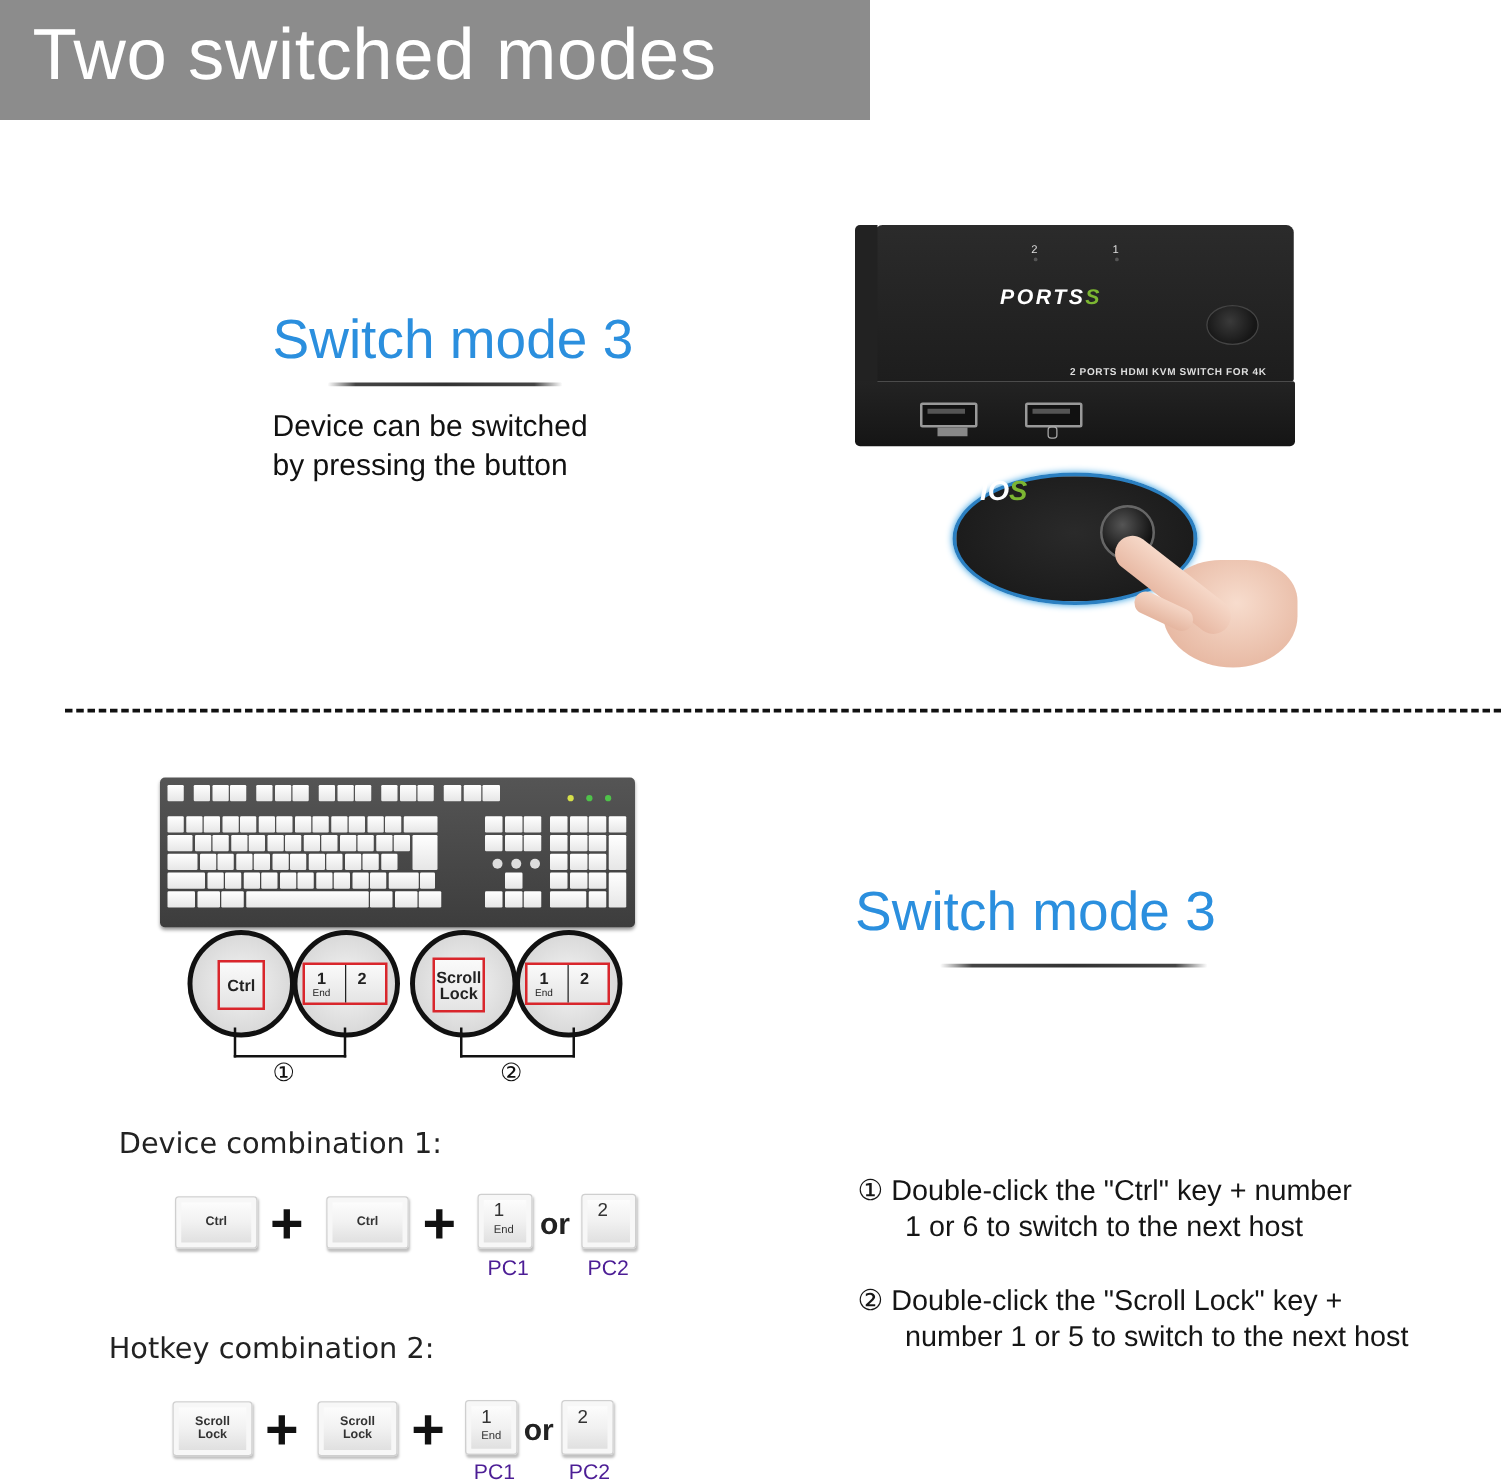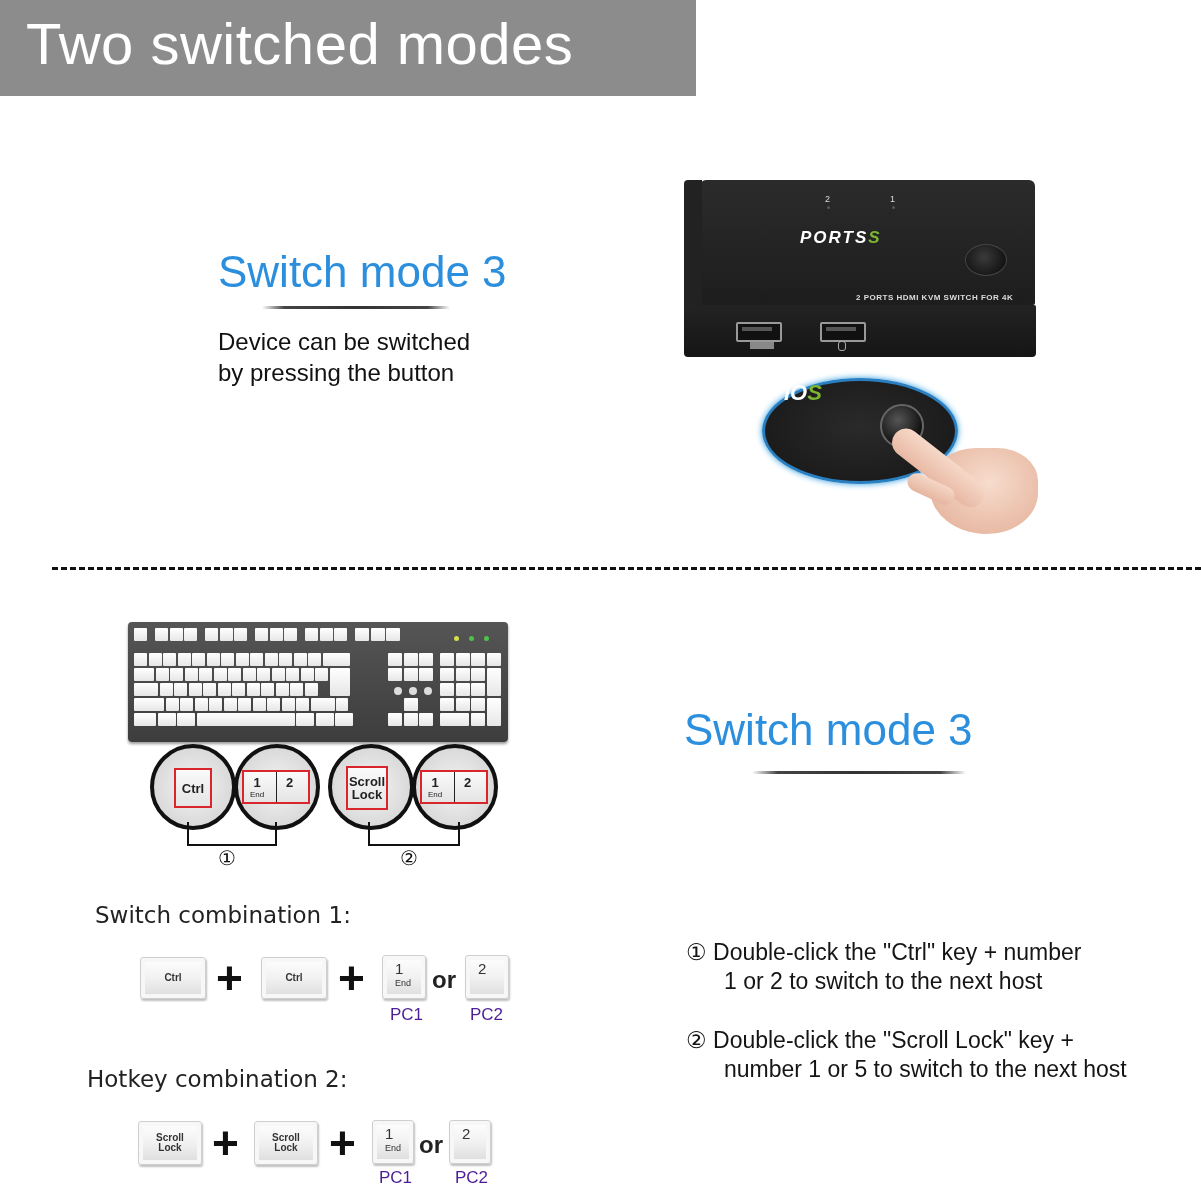--- a/index.html
+++ b/index.html
@@ -282,21 +282,21 @@
     <div class="kcap-num" style="left:6px; top:5px;"><span>1</span><span class="kcap-sub">End</span></div>
     <div class="kcap-num" style="left:42px; top:5px;">2</div>
   </div>
 </div>
 
 <div class="abs bracket" style="left:187px; top:822px; width:86px; height:22px;"></div>
 <div class="abs circled" style="left:218px; top:846px;">①</div>
 <div class="abs bracket" style="left:368px; top:822px; width:88px; height:22px;"></div>
 <div class="abs circled" style="left:400px; top:846px;">②</div>
 
-<div class="abs hk-title" style="left:95px; top:902px;">Switch combination 1:</div>
+<div class="abs hk-title" style="left:95px; top:902px;">Device combination 1:</div>
 <div class="abs key" style="left:140px; top:957px; width:64px; height:40px;">Ctrl</div>
 <div class="abs plus" style="left:216px; top:955px;">+</div>
 <div class="abs key" style="left:261px; top:957px; width:64px; height:40px;">Ctrl</div>
 <div class="abs plus" style="left:338px; top:955px;">+</div>
 <div class="abs key key-num" style="left:382px; top:955px; width:44px; height:44px; padding-left:12px;">
     <span>1</span>
     <small>End</small>
   </div>
 <div class="abs or" style="left:432px; top:966px;">or</div>
 <div class="abs key key-num" style="left:465px; top:955px; width:44px; height:44px;">2</div>
@@ -321,19 +321,19 @@
 <div class="abs pc" style="left:379px; top:1168px;">PC1</div>
 <div class="abs pc" style="left:455px; top:1168px;">PC2</div>
 
 <div class="abs mode-title" style="left:684px; top:708px;">Switch mode 3</div>
 <div class="abs underline" style="left:752px; top:771px; width:214px;"></div>
 
 <div class="abs expl" style="left:686px; top:938px;">
   <span>①</span>
   <span>Double-click the "Ctrl" key + number</span>
 </div>
-<div class="abs expl" style="left:724px; top:967px;">1 or 2 to switch to the next host</div>
+<div class="abs expl" style="left:724px; top:967px;">1 or 6 to switch to the next host</div>
 
 <div class="abs expl" style="left:686px; top:1026px;">
   <span>②</span>
   <span>Double-click the "Scroll Lock" key +</span>
 </div>
 <div class="abs expl" style="left:724px; top:1055px;">number 1 or 5 to switch to the next host</div>
 
 </body></html>

